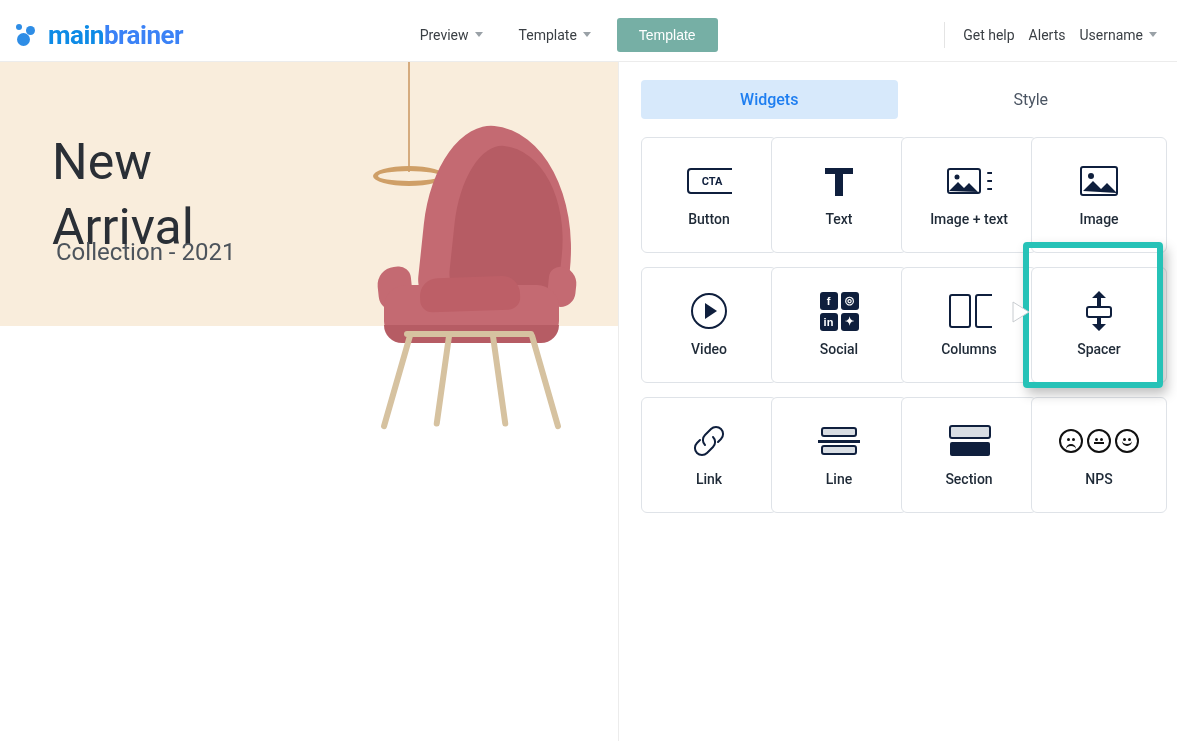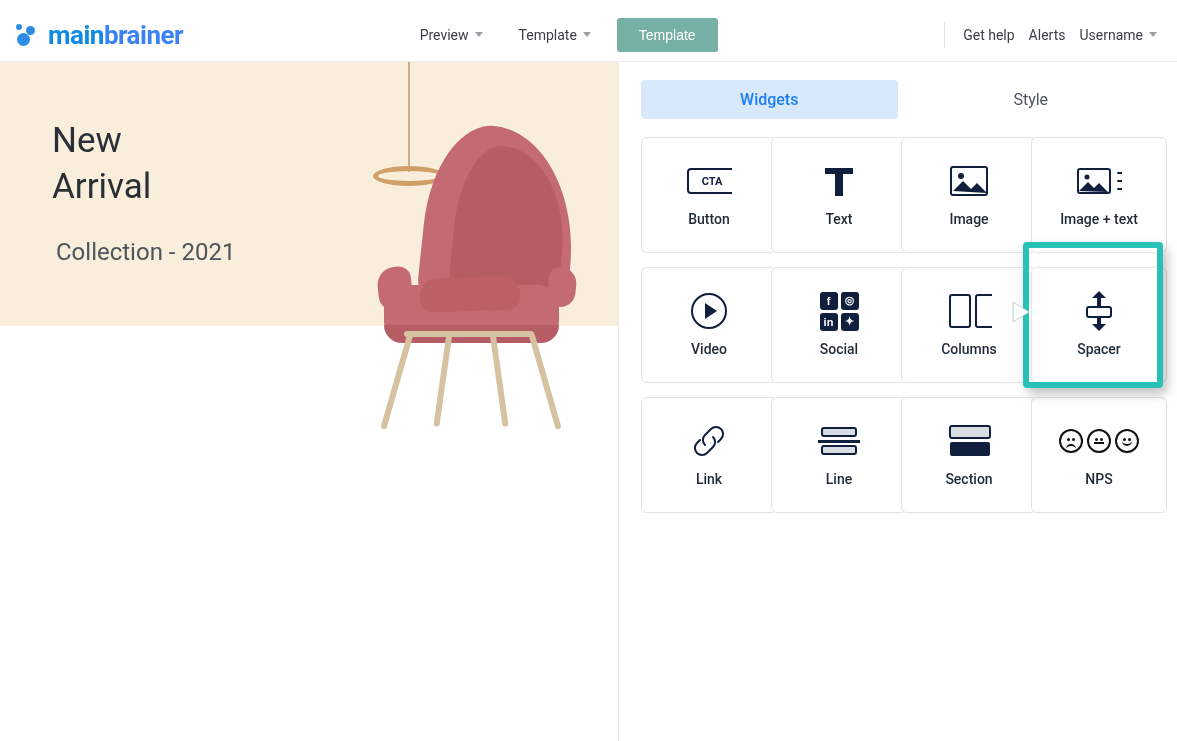--- a/index.html
+++ b/index.html
@@ -28,21 +28,21 @@
   .right-link { font-size:14px; color:#3a3f44; cursor:pointer; display:inline-flex; align-items:center; gap:6px;}
   .right-link .caret { width:0;height:0;border-left:4px solid transparent;border-right:4px solid transparent;border-top:5px solid #9aa1a7;}
   
   
   .body { display:flex; height:calc(100% - 59px);}
   .canvas { width:619px; border-right:1px solid #ececec; position:relative; overflow:hidden;}
   .panel { flex:1; padding:14px 18px 0 22px; position:relative;}
   
   
   .hero { height:264px; background:#f9eddc; position:relative;}
-  .hero-title { position:absolute; left:52px; top:56px; font-size:35px; line-height:1.3; font-weight:400; color:#2a2f36; letter-spacing:0px;}
+  .hero-title { position:absolute; left:52px; top:68px; font-size:50px; line-height:1.3; font-weight:400; color:#2a2f36; letter-spacing:0px;}
   .hero-sub { position:absolute; left:56px; top:176px; font-size:24px; color:#4d545c;font-weight:400;}
   
   .lamp-bar { position:absolute; left:408px; top:0; width:2px; height:110px; background:#d5ab7e;}
   .lamp-ring { position:absolute; left:373px; top:104px; width:72px; height:20px; border:5px solid #cf9f67; border-radius:50%; background:transparent;}
   
   .chair-wrap { position:absolute; left:360px; top:55px; width:240px; height:330px;}
   .cushion { position:absolute; left:60px; top:160px; width:100px; height:34px; background:#bd5f67; border-radius:18px 18px 12px 12px; transform:rotate(-2deg);}
   .seat { position:absolute; left:24px; top:168px; width:175px; height:50px; background:#c46a72; border-radius:22px 22px 14px 14px; }
   .seat::after{ content:""; position:absolute; left:0; right:0; bottom:-8px; height:18px; background:#b65c64; border-radius:0 0 18px 18px;}
   .back { position:absolute; left:65px; top:10px; width:150px; height:180px; background:#c46a72; border-radius:80px 120px 50px 20px / 140px 180px 40px 30px; transform:rotate(6deg);}
@@ -177,41 +177,41 @@
         <div class="ic">
           <svg width="36" height="34">
                 <path class="solid" d="M4 4 h28 v6 h-10 v22 h-8 v-22 h-10 z"></path>
               </svg>
         </div>
         <span class="lab">Text</span>
       </div>
 
       <div class="card">
         <div class="ic">
-          <svg width="40" height="32">
-                <rect x="2" y="2" width="36" height="28" rx="2" class="thin" stroke-width="3"></rect>
-                <circle cx="12" cy="11" r="3" class="solid"></circle>
-                <path d="M4 26 l10 -10 l8 8 l6 -6 l10 10" class="solid"></path>
-              </svg>
-        </div>
-        <span class="lab">Image</span>
-      </div>
-
-      <div class="card">
-        <div class="ic">
           <svg width="72" height="28">
             <rect x="2" y="2" width="32" height="24" rx="2" class="thin" stroke-width="3"></rect>
                 <circle cx="11" cy="10" r="2.5" class="solid"></circle>
                 <path d="M3 24 l9 -9 l6 6 l5 -5 l9 9" class="solid"></path>
             <line x1="42" y1="6" x2="70" y2="6" class="thin" stroke-width="3"></line>
             <line x1="42" y1="14" x2="70" y2="14" class="thin" stroke-width="3"></line>
             <line x1="42" y1="22" x2="62" y2="22" class="thin" stroke-width="3"></line>
           </svg>
         </div>
         <span class="lab">Image + text</span>
+      </div>
+
+      <div class="card">
+        <div class="ic">
+          <svg width="40" height="32">
+                <rect x="2" y="2" width="36" height="28" rx="2" class="thin" stroke-width="3"></rect>
+                <circle cx="12" cy="11" r="3" class="solid"></circle>
+                <path d="M4 26 l10 -10 l8 8 l6 -6 l10 10" class="solid"></path>
+              </svg>
+        </div>
+        <span class="lab">Image</span>
       </div>
 
       <div class="card">
         <div class="ic">
           <svg width="40" height="40">
                 <circle cx="20" cy="20" r="17" class="thin" stroke-width="3"></circle>
                 <path d="M16 12 l12 8 l-12 8 z" class="solid"></path>
               </svg>
         </div>
         <span class="lab">Video</span>

